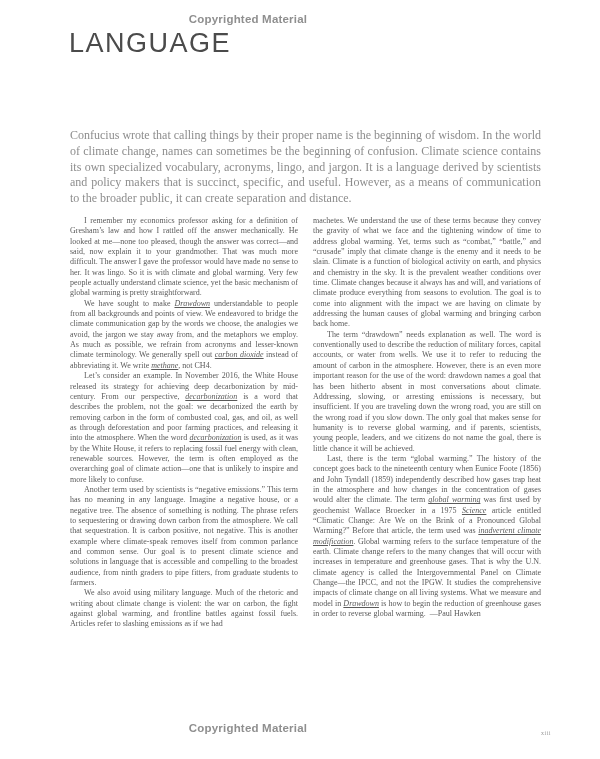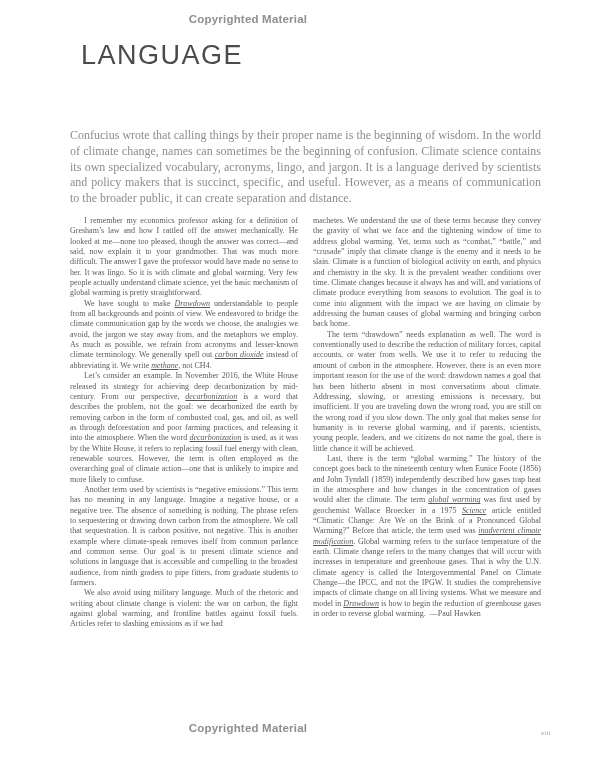--- a/index.html
+++ b/index.html
@@ -58,21 +58,21 @@
     font-size:6px;
     color:#9a9a9a;
     letter-spacing:0.5px;
   }
 </style>
 </head>
 <body>
 
 <div class="copyright top">Copyrighted Material</div>
 
-<h1 class="page-title" style="margin:12px;">LANGUAGE</h1>
+<h1 class="page-title" style="margin:0;">LANGUAGE</h1>
 
 <div class="intro">Confucius wrote that calling things by their proper name is the beginning of wisdom. In the world of climate change, names can sometimes be the beginning of confusion. Climate science contains its own specialized vocabulary, acronyms, lingo, and jargon. It is a language derived by scientists and policy makers that is succinct, specific, and useful. However, as a means of communication to the broader public, it can create separation and distance.</div>
 
 <div class="columns">
   <div class="col">
       <p class="para indent"><span>I remember my economics professor asking for a definition of Gresham’s law and how I rattled off the answer mechanically. He looked at me—none too pleased, though the answer was correct—and said, now explain it to your grandmother. That was much more difficult. The answer I gave the professor would have made no sense to her. It was lingo. So it is with climate and global warming. Very few people actually understand climate science, yet the basic mechanism of global warming is pretty straightforward.</span></p>
       <p class="para indent"><span>We have sought to make </span><em>Drawdown</em><span> understandable to people from all backgrounds and points of view. We endeavored to bridge the climate communication gap by the words we choose, the analogies we avoid, the jargon we stay away from, and the metaphors we employ. As much as possible, we refrain from acronyms and lesser-known climate terminology. We generally spell out </span><em>carbon dioxide</em><span> instead of abbreviating it. We write </span><em>methane</em><span>, not CH4.</span></p>
       <p class="para indent"><span>Let’s consider an example. In November 2016, the White House released its strategy for achieving deep decarbonization by mid-century. From our perspective, </span><em>decarbonization</em><span> is a word that describes the problem, not the goal: we decarbonized the earth by removing carbon in the form of combusted coal, gas, and oil, as well as through deforestation and poor farming practices, and releasing it into the atmosphere. When the word </span><em>decarbonization</em><span> is used, as it was by the White House, it refers to replacing fossil fuel energy with clean, renewable sources. However, the term is often employed as the overarching goal of climate action—one that is unlikely to inspire and more likely to confuse.</span></p>
       <p class="para indent"><span>Another term used by scientists is “negative emissions.” This term has no meaning in any language. Imagine a negative house, or a negative tree. The absence of something is nothing. The phrase refers to sequestering or drawing down carbon from the atmosphere. We call that sequestration. It is carbon positive, not negative. This is another example where climate-speak removes itself from common parlance and common sense. Our goal is to present climate science and solutions in language that is accessible and compelling to the broadest audience, from ninth graders to pipe fitters, from graduate students to farmers.</span></p>
       <p class="para indent"><span>We also avoid using military language. Much of the rhetoric and writing about climate change is violent: the war on carbon, the fight against global warming, and frontline battles against fossil fuels. Articles refer to slashing emissions as if we had</span></p>

